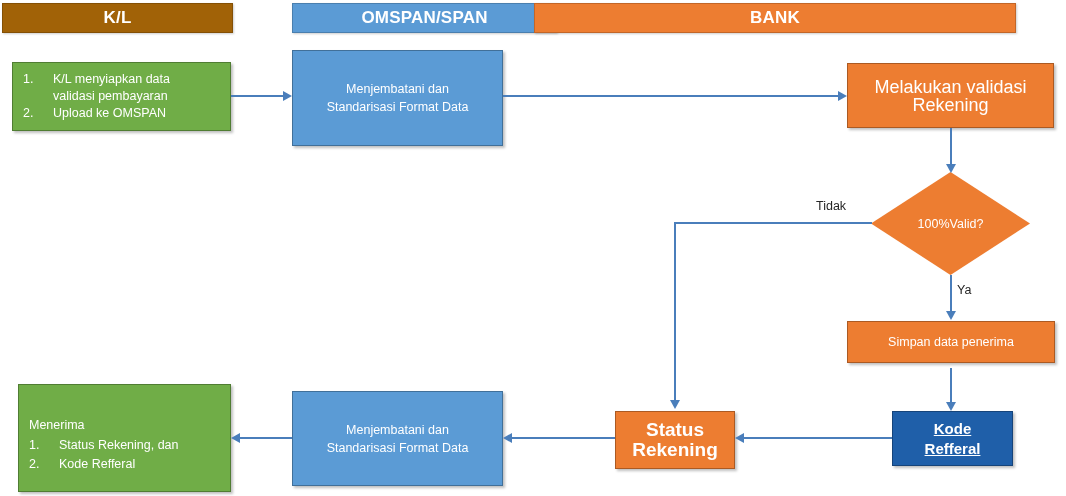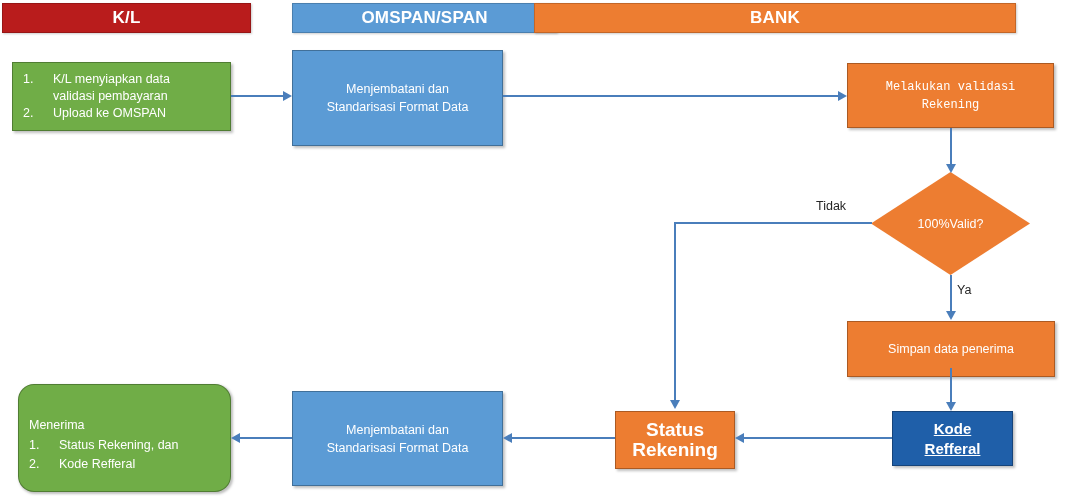--- a/index.html
+++ b/index.html
@@ -25,21 +25,21 @@
     display: flex;
     align-items: center;
     justify-content: center;
     color: #ffffff;
     font-weight: bold;
     font-size: 17px;
     letter-spacing: 0.2px;
     border: 1px solid rgba(0,0,0,0.18);
     box-shadow: 1px 1px 2px rgba(0,0,0,0.20);
   }
-  .lane-kl      { left: 2px;   top: 3px; width: 249px; height: 30px; background: #b91c1c; }
+  .lane-kl      { left: 2px;   top: 3px; width: 231px; height: 30px; background: #a16207; }
   .lane-omspan  { left: 267px; top: 3px; width: 265px; height: 30px; background: #5B9BD5; margin-left: 25px; }
   .lane-bank    { left: 534px; top: 3px; width: 482px; height: 30px; background: #ED7D31; }
 
   
   .node {
     position: absolute;
     box-sizing: border-box;
     color: #ffffff;
     border: 1px solid rgba(0,0,0,0.28);
     box-shadow: 1.5px 1.5px 2.5px rgba(0,0,0,0.25);
@@ -59,45 +59,44 @@
     left: 12px; top: 62px; width: 219px; height: 69px;
     padding: 7px 6px 7px 10px;
     font-size: 12.5px;
     line-height: 17px;
   }
   #menerima-box {
     left: 18px; top: 384px; width: 213px; height: 108px;
     padding: 20px 6px 6px 10px;
     font-size: 12.5px;
     line-height: 19px;
-    border-radius: 16px;
   }
   .numlist { margin: 0; padding: 0; list-style: none; }
   .numrow { display: flex; }
   .numrow .num { width: 30px; flex: 0 0 30px; }
   .numrow .txt { flex: 1 1 auto; }
   .plain-line { margin: 0 0 1px 0; }
 
   
   #bridge-top-box {
     left: 292px; top: 50px; width: 211px; height: 96px;
     font-size: 12.5px; line-height: 18px;
   }
   #bridge-bottom-box {
     left: 292px; top: 391px; width: 211px; height: 95px;
     font-size: 12.5px; line-height: 18px;
   }
 
   
   #validasi-box {
     left: 847px; top: 63px; width: 207px; height: 65px;
-    font-size: 12px; line-height: 18px; font-family: Liberation Mono, monospace;
+    font-size: 18px; line-height: 18px;
   }
   #simpan-box {
-    left: 847px; top: 321px; width: 208px; height: 56px;
+    left: 847px; top: 321px; width: 208px; height: 42px;
     font-size: 12.5px; line-height: 18px;
   }
   #status-rekening-box {
     left: 615px; top: 411px; width: 120px; height: 58px;
     font-size: 19px; font-weight: bold; line-height: 20px;
   }
   #kode-refferal-box {
     left: 892px; top: 411px; width: 121px; height: 55px;
     font-size: 15px; font-weight: bold; line-height: 20px;
   }

